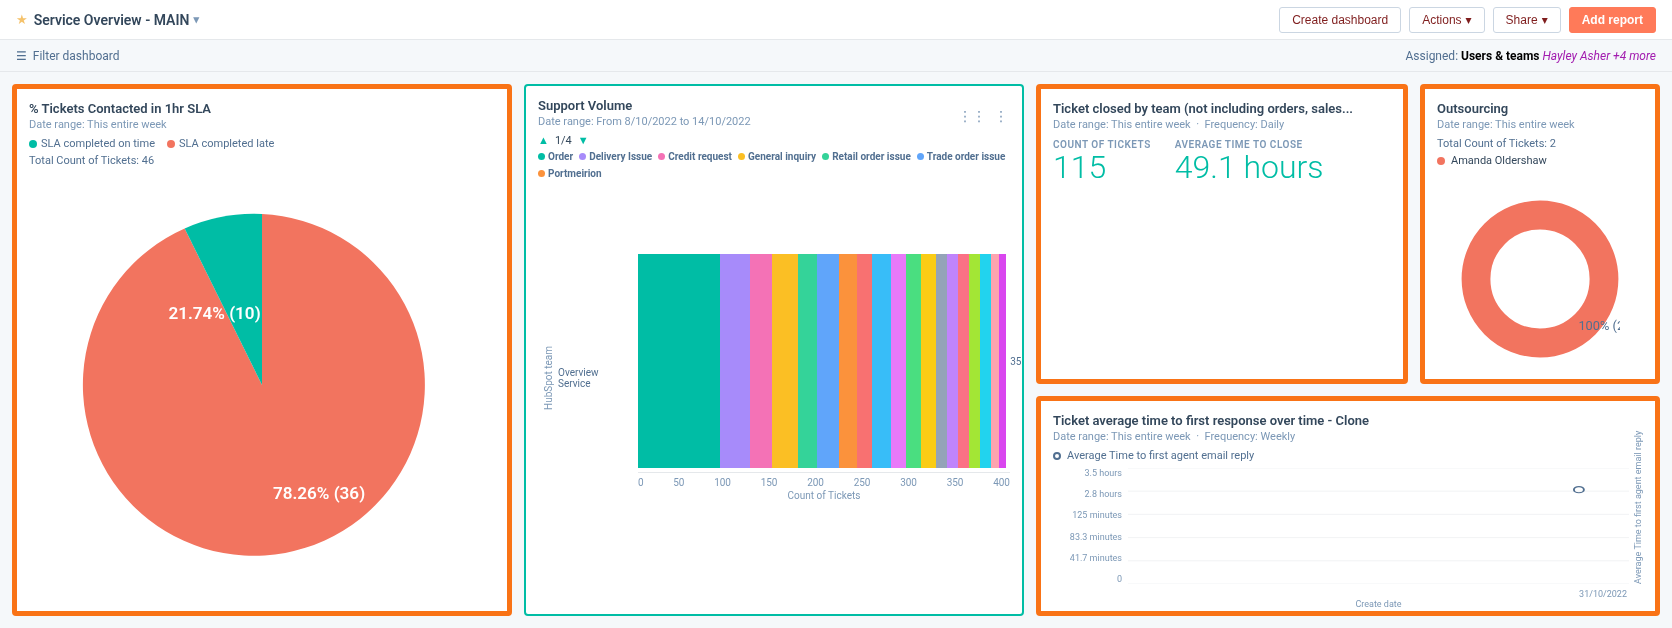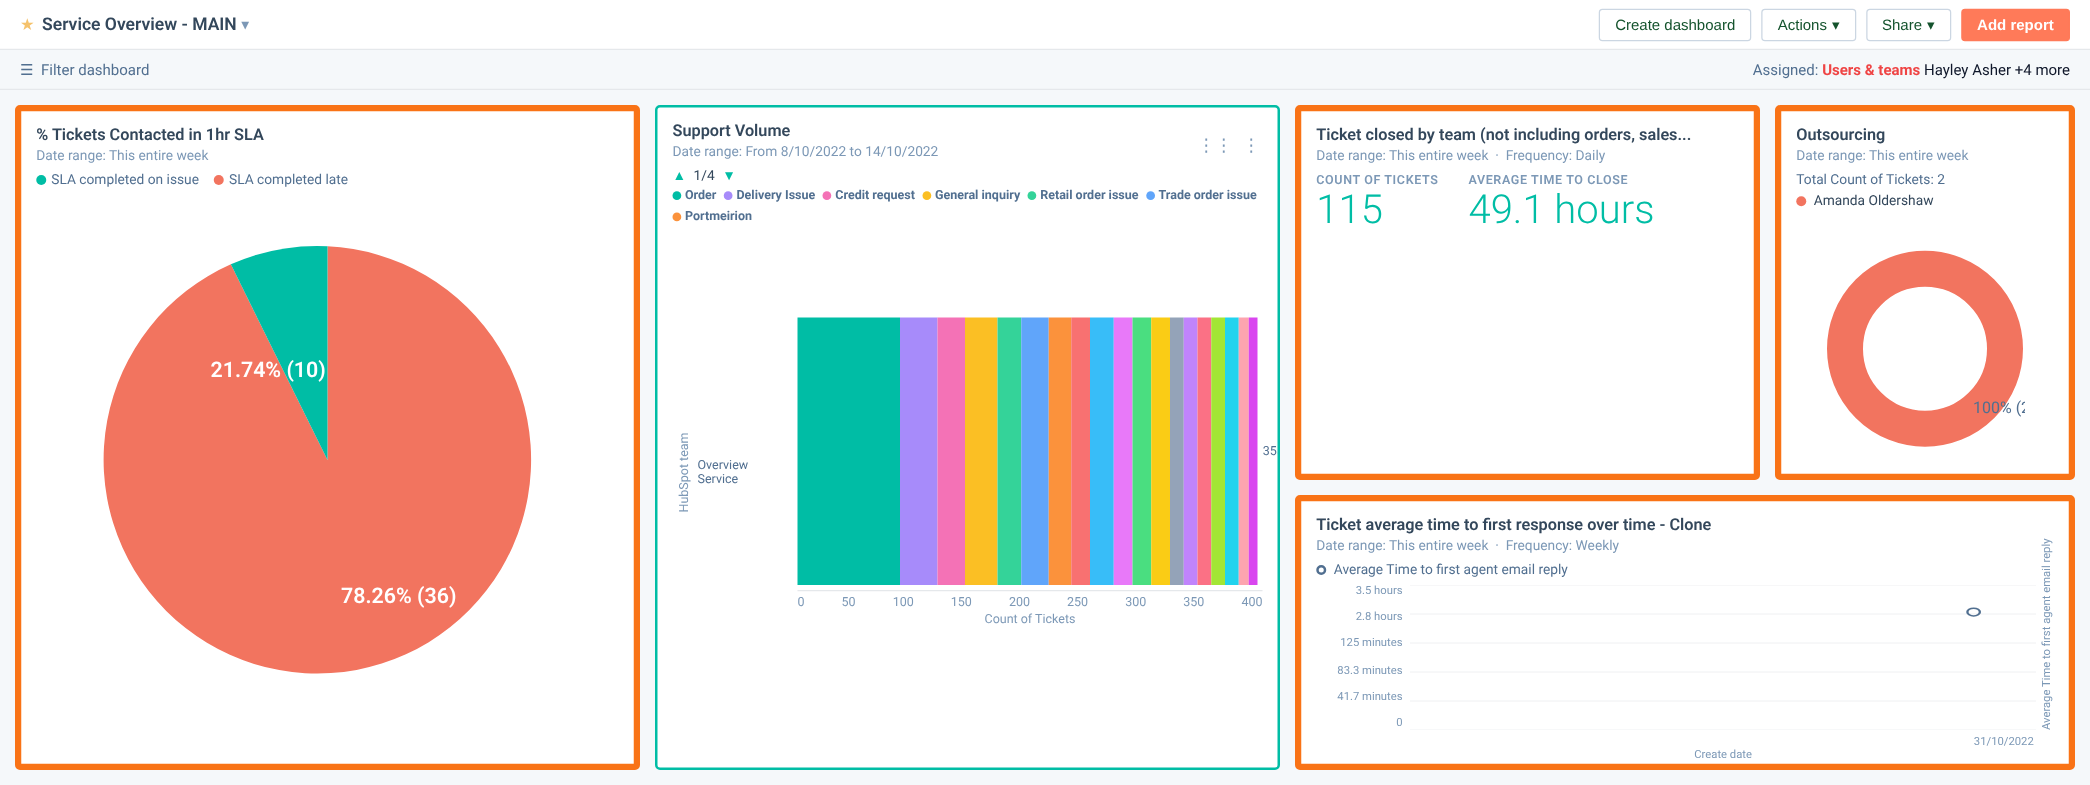--- a/index.html
+++ b/index.html
@@ -45,21 +45,21 @@
     .btn {
       border-radius: 3px;
       padding: 5px 12px;
       font-size: 12px;
       cursor: pointer;
       border: 1px solid transparent;
     }
     .btn-outline {
       background: #fff;
       border-color: #cbd6e2;
-      color: #14532d;
+      color: #7f1d1d;
     }
     .btn-primary {
       background: #ff7a59;
       border-color: #ff7a59;
       color: #fff;
       font-weight: bold;
     }
     .btn-dropdown {
       display: flex;
       align-items: center;
@@ -81,22 +81,22 @@
       align-items: center;
       gap: 6px;
       color: #516f90;
       font-size: 12px;
       cursor: pointer;
     }
     .filter-right {
       font-size: 12px;
       color: #516f90;
     }
-    .filter-right strong { color: #ef4444; }
-    .filter-right .link { color: #0f172a; cursor: pointer; }
+    .filter-right strong { color: #000000; }
+    .filter-right .link { color: #a21caf; cursor: pointer; font-style: italic; }
 
     
     .dashboard {
       display: flex;
       gap: 12px;
       padding: 12px;
       height: calc(628px - 72px);
     }
 
     
@@ -312,26 +312,30 @@
 </div>
 
 <div class="dashboard">
 
   <div class="panel panel-left">
     <div class="panel-title">% Tickets Contacted in 1hr SLA</div>
     <div class="panel-subtitle">Date range: This entire week</div>
     <div class="legend">
       <div class="legend-item">
         <div class="legend-dot" style="background:#00bda5;"></div>
-        <span>SLA completed on issue</span>
+        <span>SLA completed on time</span>
       </div>
       <div class="legend-item">
         <div class="legend-dot" style="background:#f2745f;"></div>
         <span>SLA completed late</span>
       </div>
+    </div>
+    <div style="font-size:11px;color:#516f90;margin-bottom:4px;">
+      <span>Total Count of Tickets:</span>
+      <span>46</span>
     </div>
     <div class="pie-container">
       <svg width="380" height="380" viewBox="0 0 200 200">
 
         <path d="M100,100 L100,10 A90,90 0 1,1 59.3,17.6 Z" fill="#f2745f"></path>
 
         <path d="M100,100 L59.3,17.6 A90,90 0 0,1 100,10 Z" fill="#00bda5"></path>
 
         <text x="75" y="65" font-size="9" fill="#fff" font-weight="600" text-anchor="middle">21.74% (10)</text>
         <text x="130" y="160" font-size="9" fill="#fff" font-weight="600" text-anchor="middle">78.26% (36)</text>

